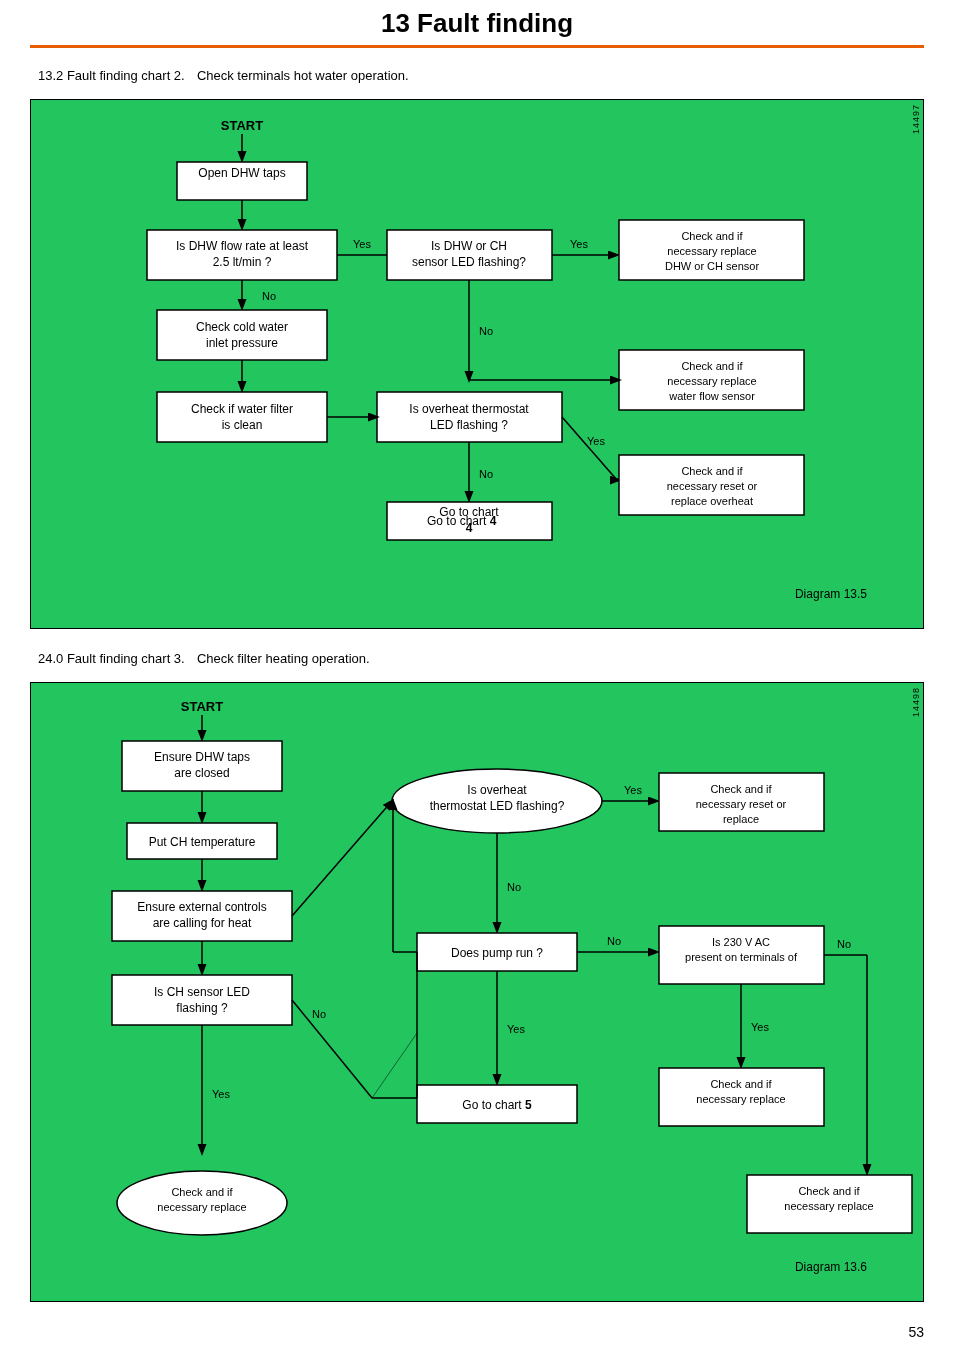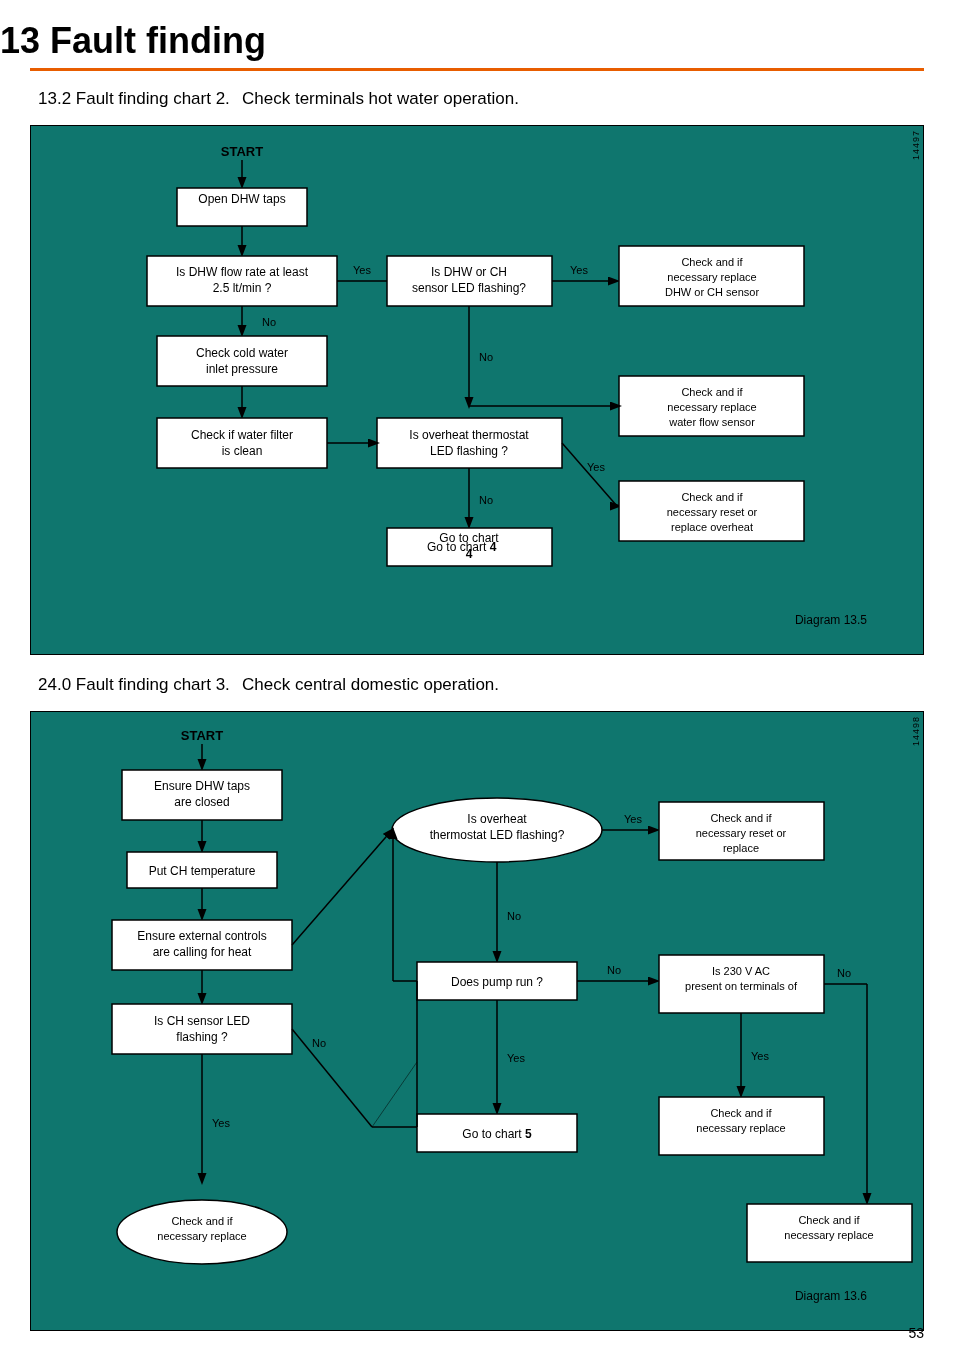--- a/index.html
+++ b/index.html
@@ -6,47 +6,48 @@
     body {
       font-family: Arial, sans-serif;
       background: #fff;
       color: #000;
       width: 954px;
       min-height: 1350px;
       position: relative;
     }
 
     .page-header {
-      padding: 20px 0 6px;
-      font-size: 36px;
+      text-align: center;
+      padding: 8px 0 6px;
+      font-size: 26px;
       font-weight: bold;
     }
 
     .orange-line {
       height: 3px;
       background: #e85d00;
       margin: 0 30px 18px;
     }
 
     .section-title {
       font-size: 15px;
       font-weight: bold;
       margin: 0 30px 6px;
     }
     .section-title span {
       font-weight: normal;
-      font-size: 17px;
+      font-size: 13px;
       margin-left: 8px;
     }
 
     .diagram-box {
       border: 1.5px solid #000;
       margin: 16px 30px 20px;
       position: relative;
-      background: #0f766e;
+      background: #22c55e;
     }
 
     .side-number {
       position: absolute;
       top: 0;
       right: 0;
       font-size: 9px;
       writing-mode: vertical-rl;
       transform: rotate(180deg);
       padding: 4px 2px;
@@ -163,21 +164,21 @@
         <path d="M0,0 L0,6 L8,3 z" fill="#000"></path>
       </marker>
     </defs>
 
     <text x="820" y="498" text-anchor="end" font-size="12">Diagram 13.5</text>
   </svg>
 </div>
 
 <div class="section-title">
   <span>24.0 Fault finding chart 3.</span>
-  <span>Check central domestic operation.</span>
+  <span>Check filter heating operation.</span>
 </div>
 
 <div class="diagram-box" style="height:620px;">
   <span class="side-number">14498</span>
 
   <svg class="flowchart" width="860" height="600" viewBox="0 0 860 600" style="margin:0 auto;display:block;">
     <defs>
       <marker id="arrow2" markerWidth="8" markerHeight="8" refX="6" refY="3" orient="auto">
         <path d="M0,0 L0,6 L8,3 z" fill="#000"></path>
       </marker>

